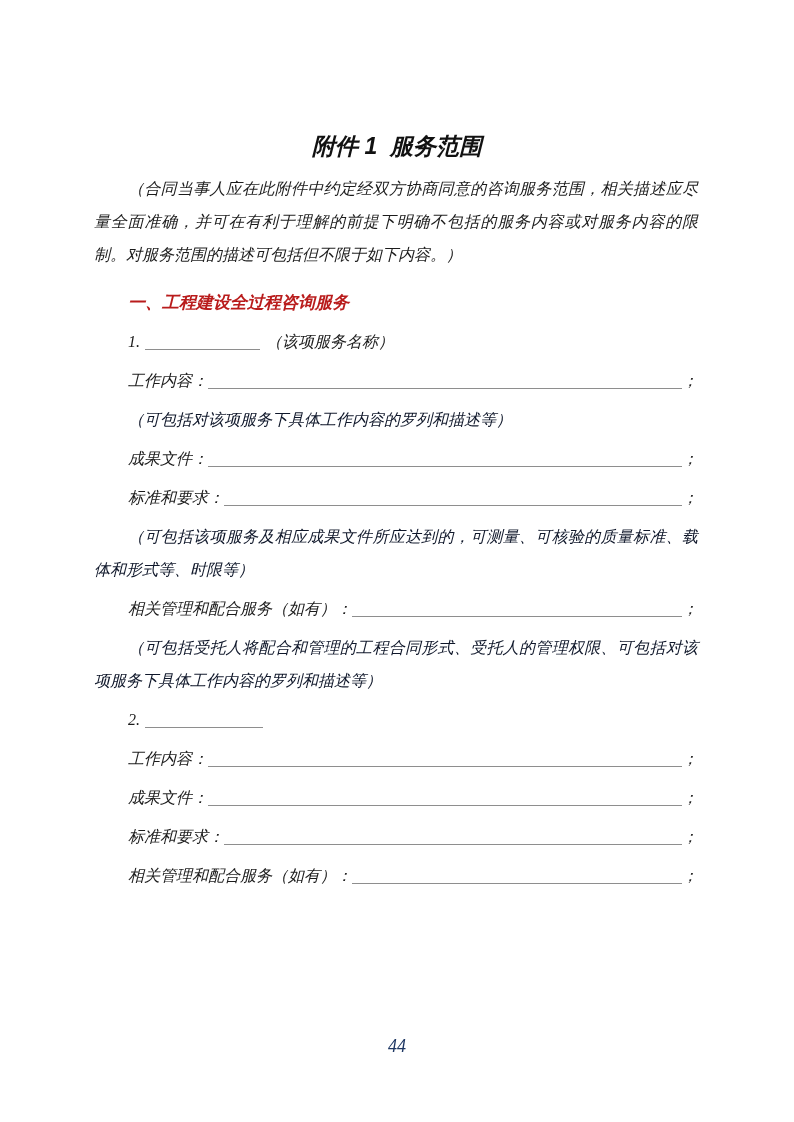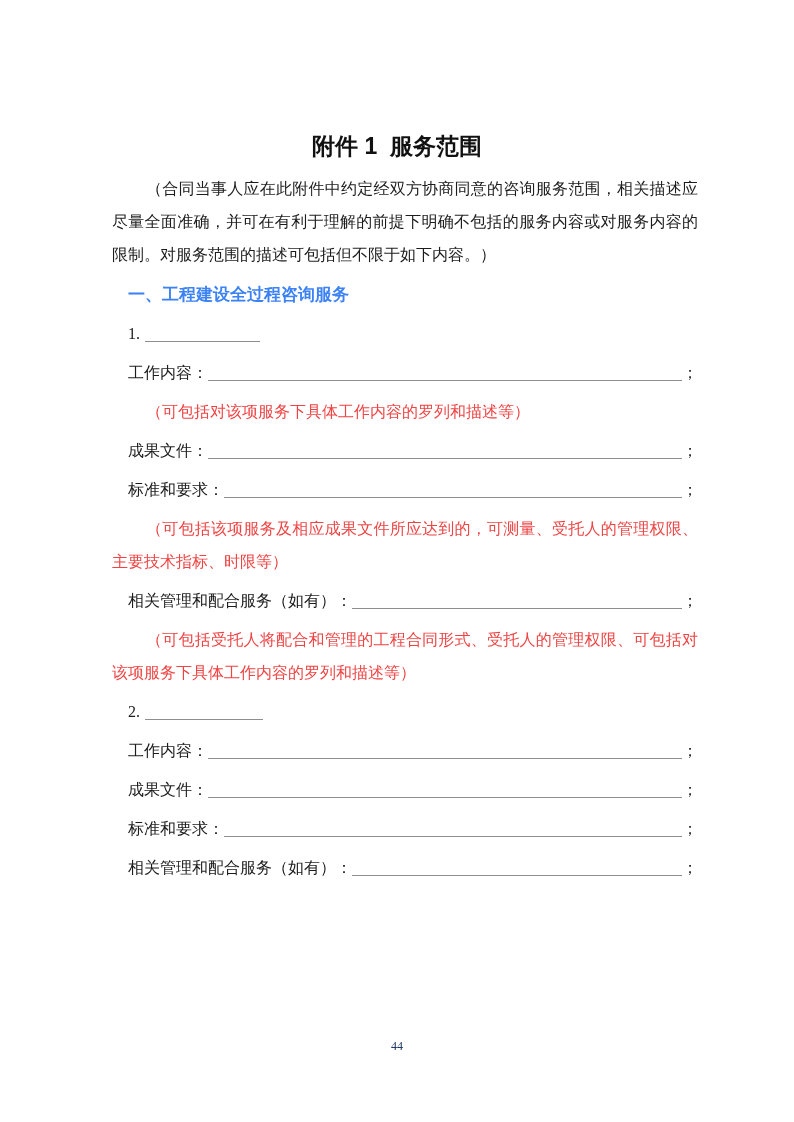--- a/index.html
+++ b/index.html
@@ -5,20 +5,21 @@
   html, body { margin: 0; padding: 0; background: #e8e8e8; }
   .page {
     position: relative;
     width: 794px;
     height: 1122px;
     margin: 0 auto;
     background: #ffffff;
     overflow: hidden;
     font-family: "Liberation Serif", "DejaVu Serif", serif;
     color: #1c1c1c;
+    font-style: italic;
   }
   .doc-title {
     position: absolute;
     top: 131px;
     left: 0;
     width: 100%;
     text-align: center;
     font-family: "Liberation Sans", "DejaVu Sans", sans-serif;
     font-weight: bold;
     font-size: 23px;
@@ -28,32 +29,32 @@
   }
   .flow {
     position: absolute;
     left: 94px;
     top: 172px;
     width: 604px;
     font-size: 16px;
     line-height: 33px;
   }
   .para {
-    margin: 0 0 6px 18px;
+    margin: 0 0 6px 0;
     text-align: justify;
     text-indent: 34px;
   }
-  .note { color: #ef4444; }
+  .note { color: #0f172a; }
   .section-heading {
-    margin: 7px 0 6px 0;
+    margin: 15px 0 6px 0;
     padding-left: 34px;
     font-family: "Liberation Sans", "DejaVu Sans", sans-serif;
     font-weight: bold;
     font-size: 17px;
-    color: #3b82f6;
+    color: #b91c1c;
   }
   .field-line {
     display: flex;
     align-items: baseline;
     padding-left: 34px;
     margin: 0 0 6px 0;
   }
   .field-label { white-space: nowrap; flex: 0 0 auto; text-align: center; }
   .item-number { white-space: nowrap; flex: 0 0 auto; margin-right: 5px; }
   .blank {
@@ -75,62 +76,63 @@
   .w115 { width: 115px; }
   .w118 { width: 118px; }
   .terminator { white-space: nowrap; flex: 0 0 auto; }
   .name-note { white-space: nowrap; flex: 0 0 auto; margin-left: 6px; }
   .page-number {
     position: absolute;
     top: 1036px;
     left: 0;
     width: 100%;
     text-align: center;
-    font-size: 12px;
+    font-size: 18px;
     line-height: 20px;
     color: #1f3864;
   }
 </style>
 </head>
 <body>
 
 <div class="page">
 
   <div class="doc-title">附件 1  服务范围</div>
 
   <div class="flow">
 
     <p class="para">（合同当事人应在此附件中约定经双方协商同意的咨询服务范围，相关描述应尽量全面准确，并可在有利于理解的前提下明确不包括的服务内容或对服务内容的限制。对服务范围的描述可包括但不限于如下内容。）</p>
 
     <div class="section-heading">一、工程建设全过程咨询服务</div>
 
     <div class="field-line">
       <span class="item-number">1.</span>
       <span class="blank-fixed w115"></span>
+      <span class="name-note">（该项服务名称）</span>
     </div>
 
     <div class="field-line">
       <span class="field-label">工作内容：</span>
       <span class="blank"></span>
       <span class="terminator">；</span>
     </div>
     <p class="para note">（可包括对该项服务下具体工作内容的罗列和描述等）</p>
 
     <div class="field-line">
       <span class="field-label">成果文件：</span>
       <span class="blank"></span>
       <span class="terminator">；</span>
     </div>
 
     <div class="field-line">
       <span class="field-label">标准和要求：</span>
       <span class="blank"></span>
       <span class="terminator">；</span>
     </div>
-    <p class="para note">（可包括该项服务及相应成果文件所应达到的，可测量、受托人的管理权限、主要技术指标、时限等）</p>
+    <p class="para note">（可包括该项服务及相应成果文件所应达到的，可测量、可核验的质量标准、载体和形式等、时限等）</p>
 
     <div class="field-line">
       <span class="field-label">相关管理和配合服务（如有）：</span>
       <span class="blank"></span>
       <span class="terminator">；</span>
     </div>
     <p class="para note">（可包括受托人将配合和管理的工程合同形式、受托人的管理权限、可包括对该项服务下具体工作内容的罗列和描述等）</p>
 
 
     <div class="field-line">

